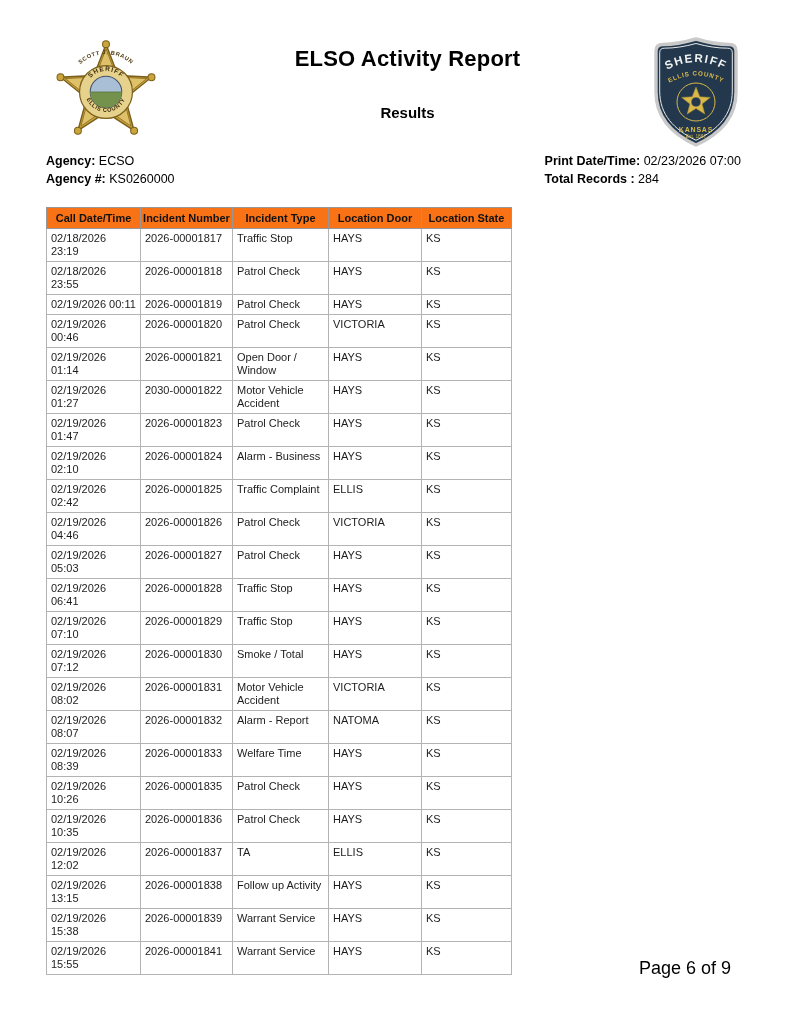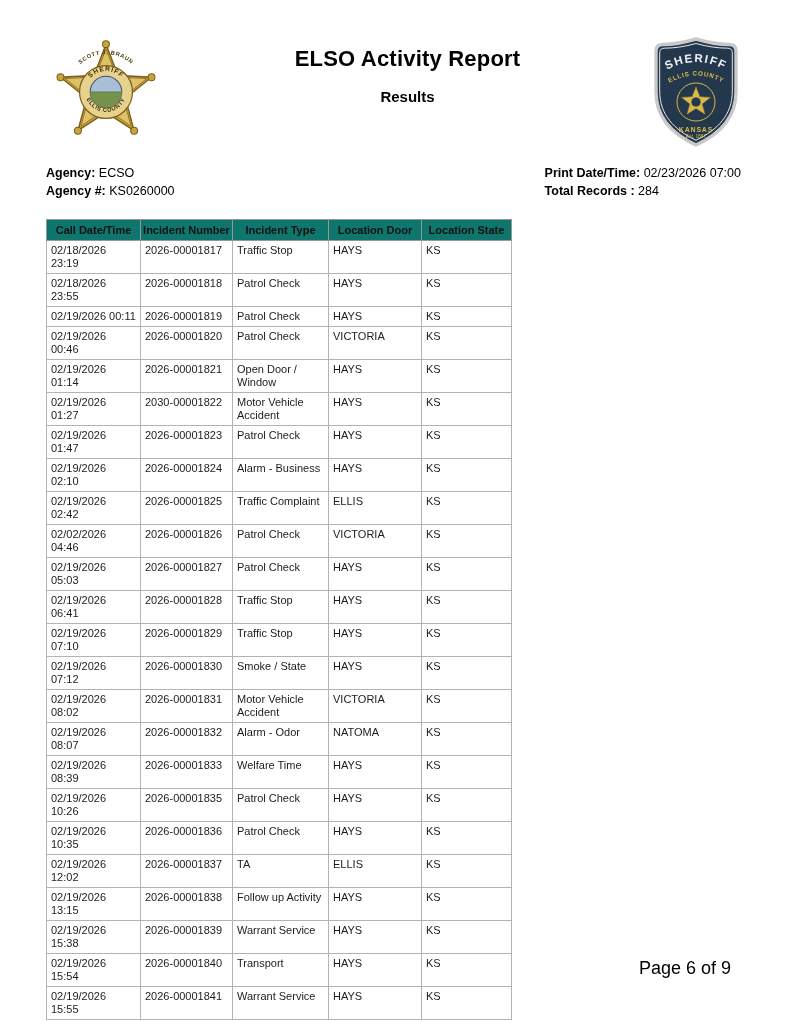--- a/index.html
+++ b/index.html
@@ -5,33 +5,33 @@
   html,body { margin:0; padding:0; background:#ffffff; }
   body { width:791px; height:1024px; font-family:"Liberation Sans", sans-serif; color:#000; }
   .page { position:relative; width:791px; height:1024px; background:#fff; overflow:hidden; }
 
   
   .header { display:flex; justify-content:space-between; align-items:flex-start;
             padding:36px 42px 0 44px; }
   .badge-left { width:124px; height:112px; flex:0 0 auto; }
   .titles { flex:1; text-align:center; padding-top:10px; }
   .report-title { font-size:22px; font-weight:bold; letter-spacing:0.2px; }
-  .report-subtitle { font-size:15px; font-weight:bold; margin-top:16px; }
+  .report-subtitle { font-size:15px; font-weight:bold; margin-top:32px; }
   .badge-right { width:98px; height:112px; flex:0 0 auto; margin-right:4px; }
 
   
-  .info { display:flex; justify-content:space-between; padding:4px 50px 0 46px; font-size:12.5px;margin-top:12px; }
+  .info { display:flex; justify-content:space-between; padding:4px 50px 0 46px; font-size:12.5px; }
   .info-left div, .info-right div { line-height:18px; }
   .info-right { }
   .lbl { font-weight:bold; }
 
   
   table.report { border-collapse:collapse; margin:19px 0 0 46px; width:465px;
                  font-size:11px; table-layout:fixed; }
-  table.report th { background:#0f766e; border:1px solid #979797; font-weight:bold;
+  table.report th { background:#f97316; border:1px solid #979797; font-weight:bold;
                     padding:4px 0; font-size:11px; color:#111; text-align:center; }
   table.report td { border:1px solid #b3b3b3; padding:3px 4px 3px 4px; vertical-align:top;
                     line-height:13px; color:#1c1c1c; background:#fff; word-wrap:break-word; }
   col.c1{width:94px;} col.c2{width:92px;} col.c3{width:96px;} col.c4{width:93px;} col.c5{width:90px;}
 
   
   .footer { position:absolute; top:958px; right:60px; font-size:18px; }
 
   svg text { font-family:"Liberation Sans", sans-serif; }
 </style>
@@ -208,21 +208,21 @@
 
         <tr>
           <td>02/19/2026 02:42</td>
           <td>2026-00001825</td>
           <td>Traffic Complaint</td>
           <td>ELLIS</td>
           <td>KS</td>
         </tr>
 
         <tr>
-          <td>02/02/2026 04:46</td>
+          <td>02/19/2026 04:46</td>
           <td>2026-00001826</td>
           <td>Patrol Check</td>
           <td>VICTORIA</td>
           <td>KS</td>
         </tr>
 
         <tr>
           <td>02/19/2026 05:03</td>
           <td>2026-00001827</td>
           <td>Patrol Check</td>
@@ -242,37 +242,37 @@
           <td>02/19/2026 07:10</td>
           <td>2026-00001829</td>
           <td>Traffic Stop</td>
           <td>HAYS</td>
           <td>KS</td>
         </tr>
 
         <tr>
           <td>02/19/2026 07:12</td>
           <td>2026-00001830</td>
-          <td>Smoke / State</td>
+          <td>Smoke / Total</td>
           <td>HAYS</td>
           <td>KS</td>
         </tr>
 
         <tr>
           <td>02/19/2026 08:02</td>
           <td>2026-00001831</td>
           <td>Motor Vehicle Accident</td>
           <td>VICTORIA</td>
           <td>KS</td>
         </tr>
 
         <tr>
           <td>02/19/2026 08:07</td>
           <td>2026-00001832</td>
-          <td>Alarm - Odor</td>
+          <td>Alarm - Report</td>
           <td>NATOMA</td>
           <td>KS</td>
         </tr>
 
         <tr>
           <td>02/19/2026 08:39</td>
           <td>2026-00001833</td>
           <td>Welfare Time</td>
           <td>HAYS</td>
           <td>KS</td>
@@ -312,27 +312,20 @@
         </tr>
 
         <tr>
           <td>02/19/2026 15:38</td>
           <td>2026-00001839</td>
           <td>Warrant Service</td>
           <td>HAYS</td>
           <td>KS</td>
         </tr>
 
-        <tr>
-          <td>02/19/2026 15:54</td>
-          <td>2026-00001840</td>
-          <td>Transport</td>
-          <td>HAYS</td>
-          <td>KS</td>
-        </tr>
 
         <tr>
           <td>02/19/2026 15:55</td>
           <td>2026-00001841</td>
           <td>Warrant Service</td>
           <td>HAYS</td>
           <td>KS</td>
         </tr>
 
       </tbody>

